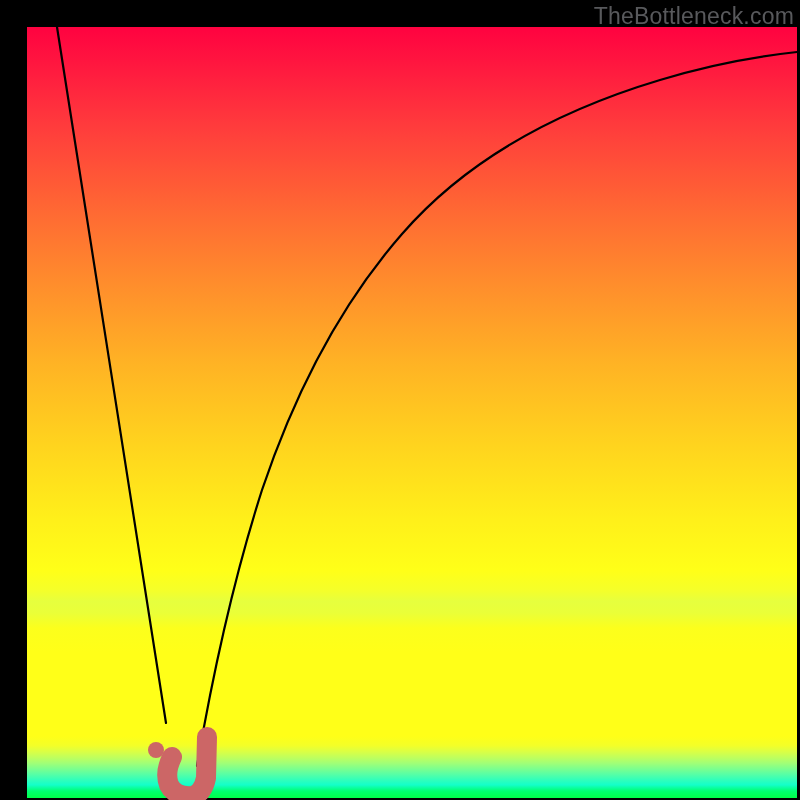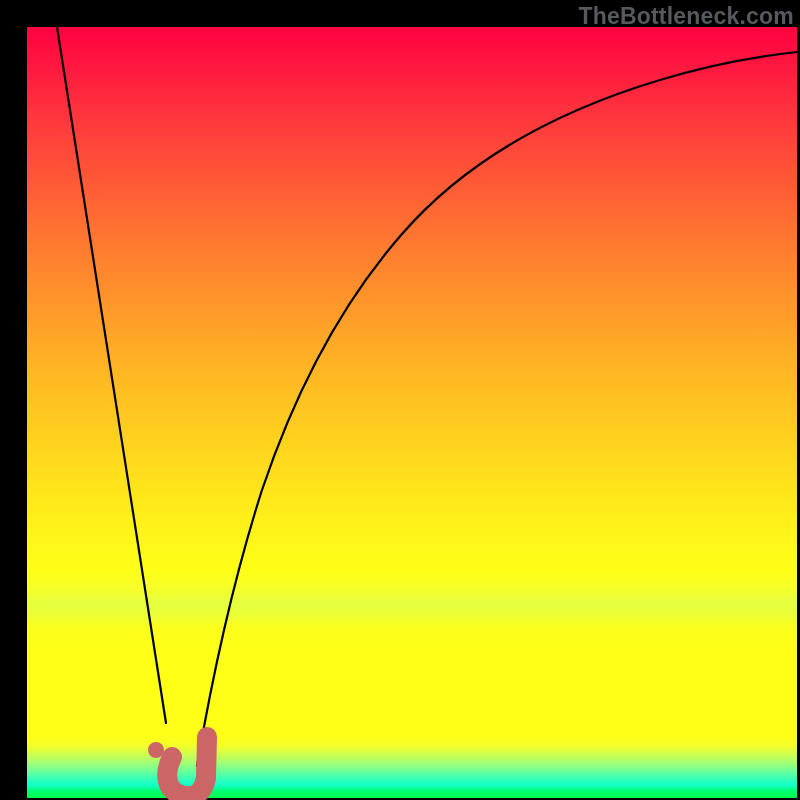--- a/index.html
+++ b/index.html
@@ -51,21 +51,21 @@
       #00ff70 99.1%,
       #00ff49 100%
     );
   }
   .watermark {
     position: absolute;
     top: 3px;
     right: 6px;
     color: #58595c;
     font-size: 23px;
-    font-weight: 700;
+    font-weight: 400;
     letter-spacing: 0.2px;
     user-select: none;
   }
   svg.curves {
     position: absolute;
     left: 0; top: 0;
   }
 </style>
 </head>
 <body>

